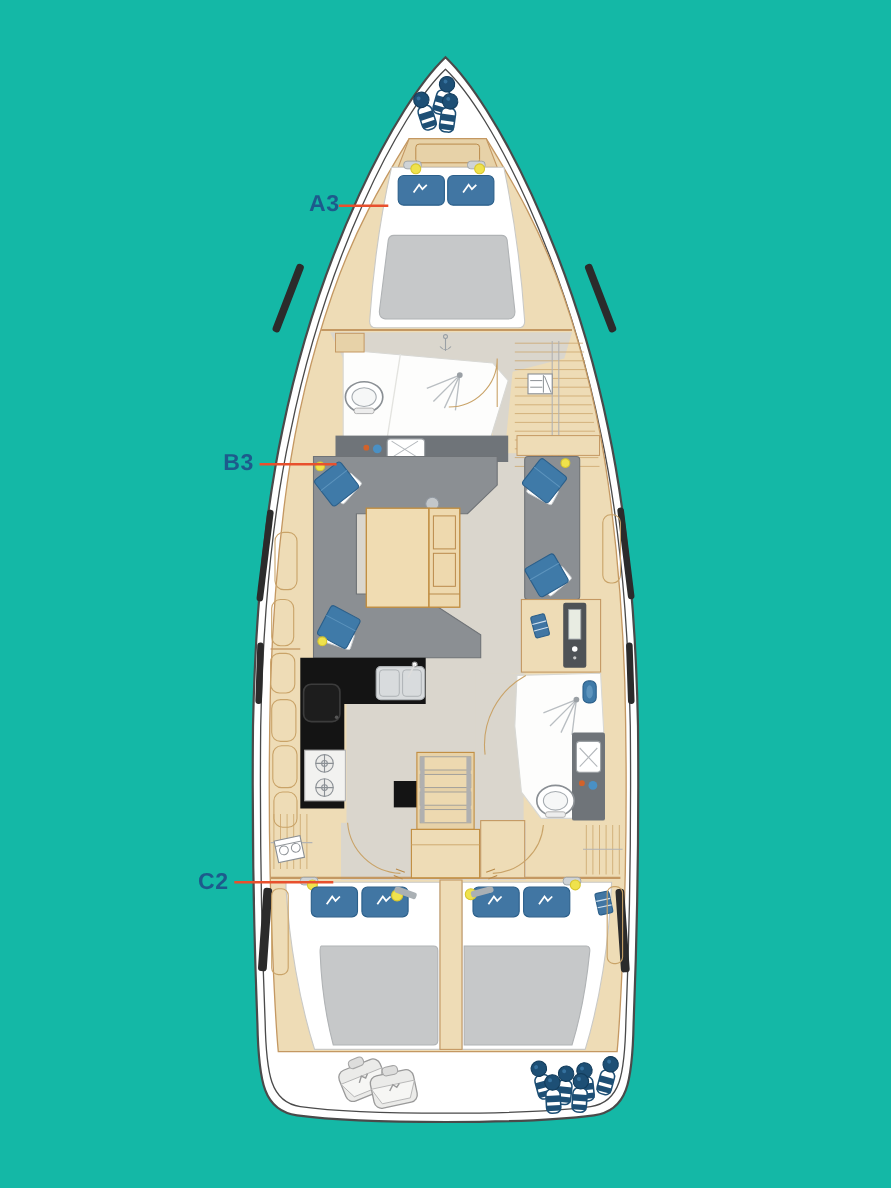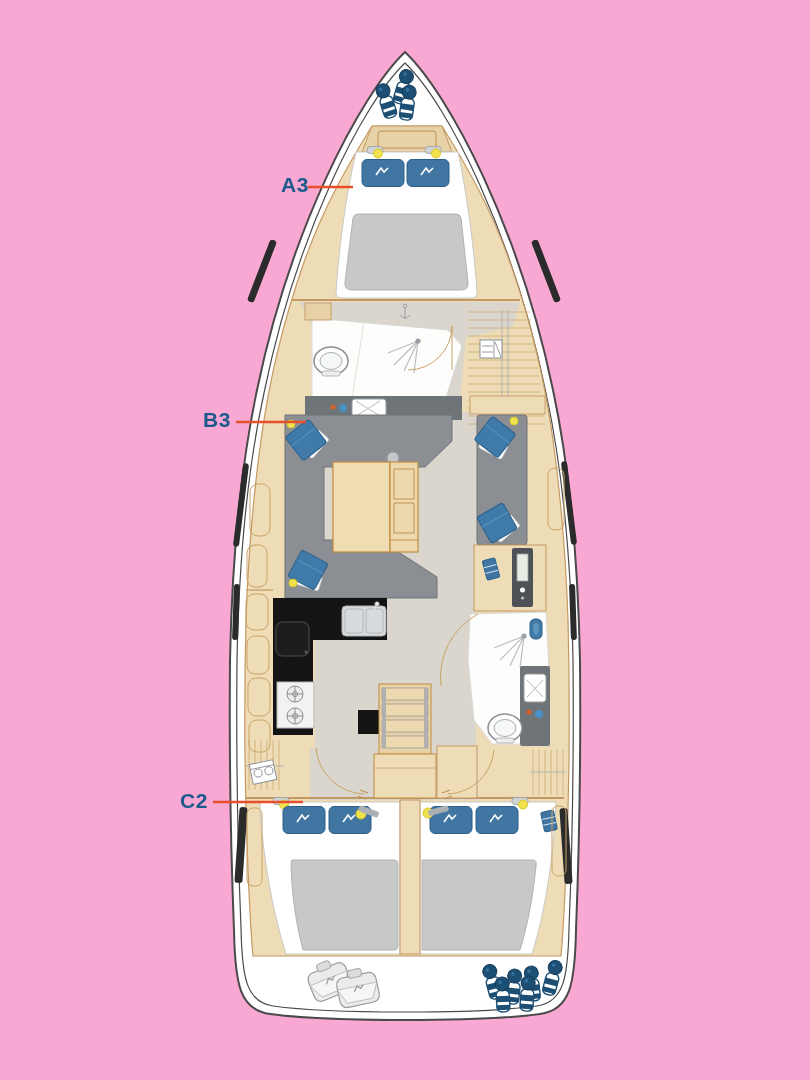--- a/index.html
+++ b/index.html
@@ -1,16 +1,16 @@
 <!DOCTYPE html>
 <html><head>
 <meta charset="utf-8">
 <style>
   html,body{margin:0;padding:0;background:#ffffff;}
-  .stage{position:relative;width:810px;height:1080px;background:#f9a8d4;overflow:hidden;}
+  .stage{position:relative;width:810px;height:1080px;background:#14b8a6;overflow:hidden;}
   svg{display:block;}
   .cabin-label{font-family:"Liberation Sans",sans-serif;font-size:21px;font-weight:700;letter-spacing:.5px;}
 </style>
 </head>
 <body>
 
 <div class="stage">
 <svg width="810" height="1080" viewBox="0 0 810 1080">
 
   <defs>

